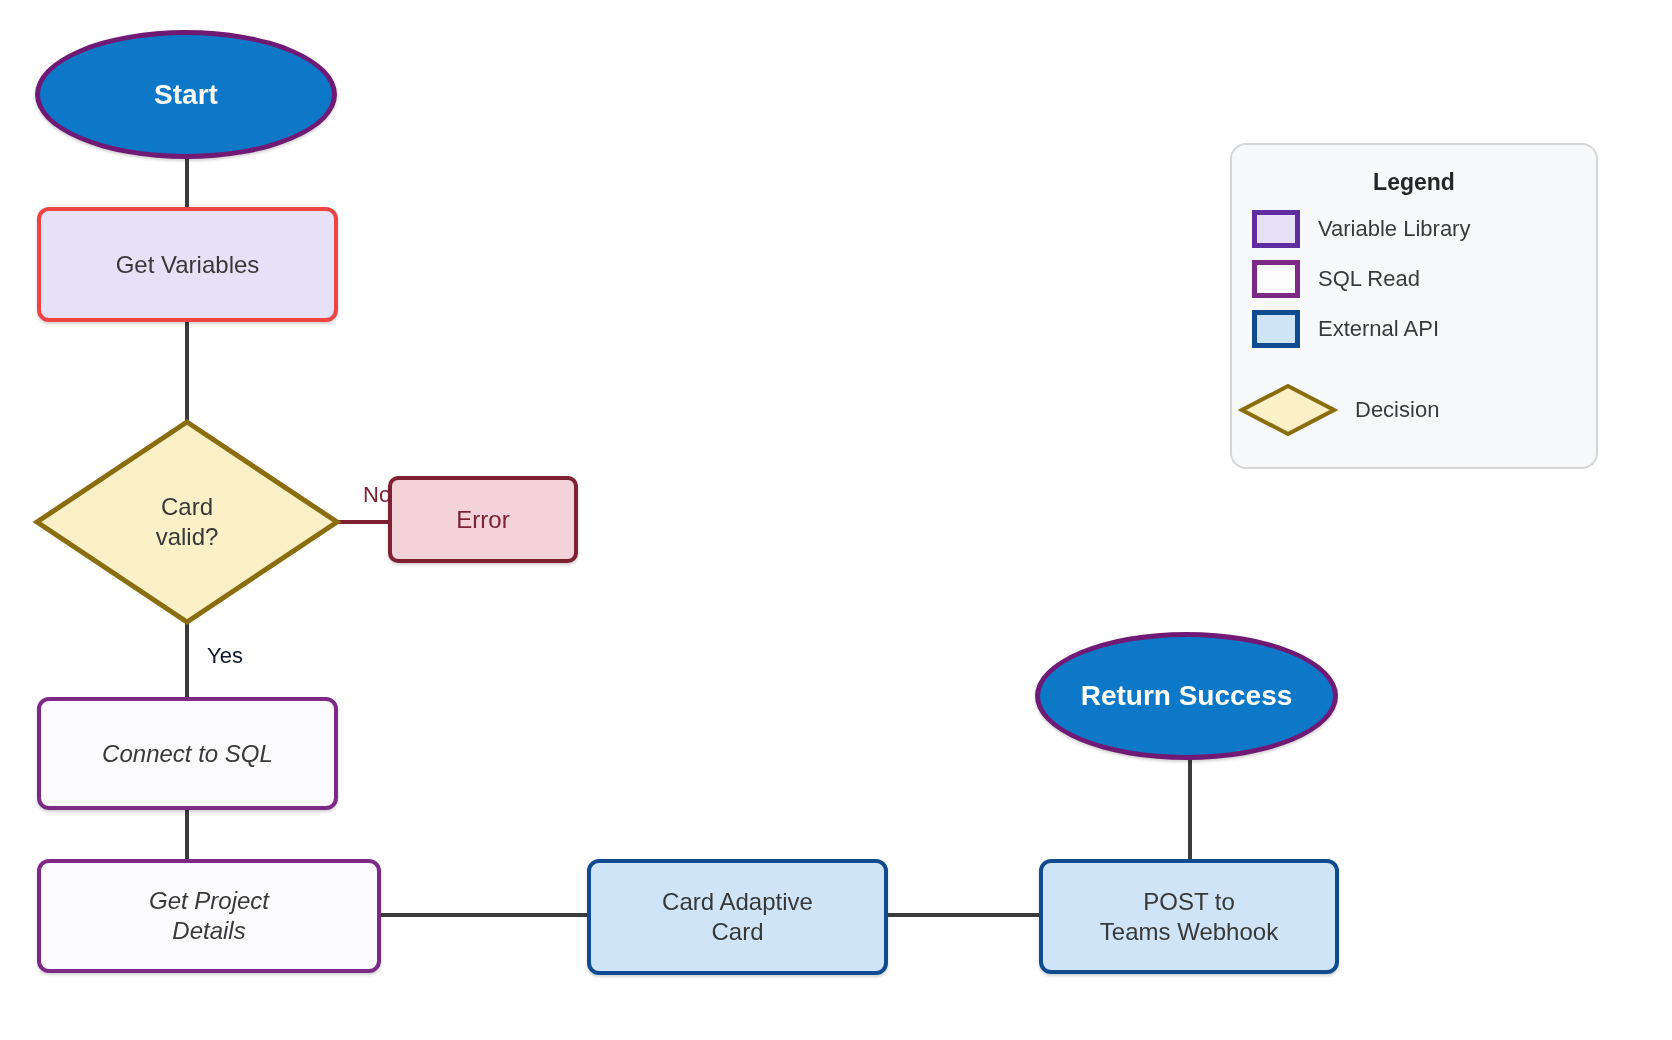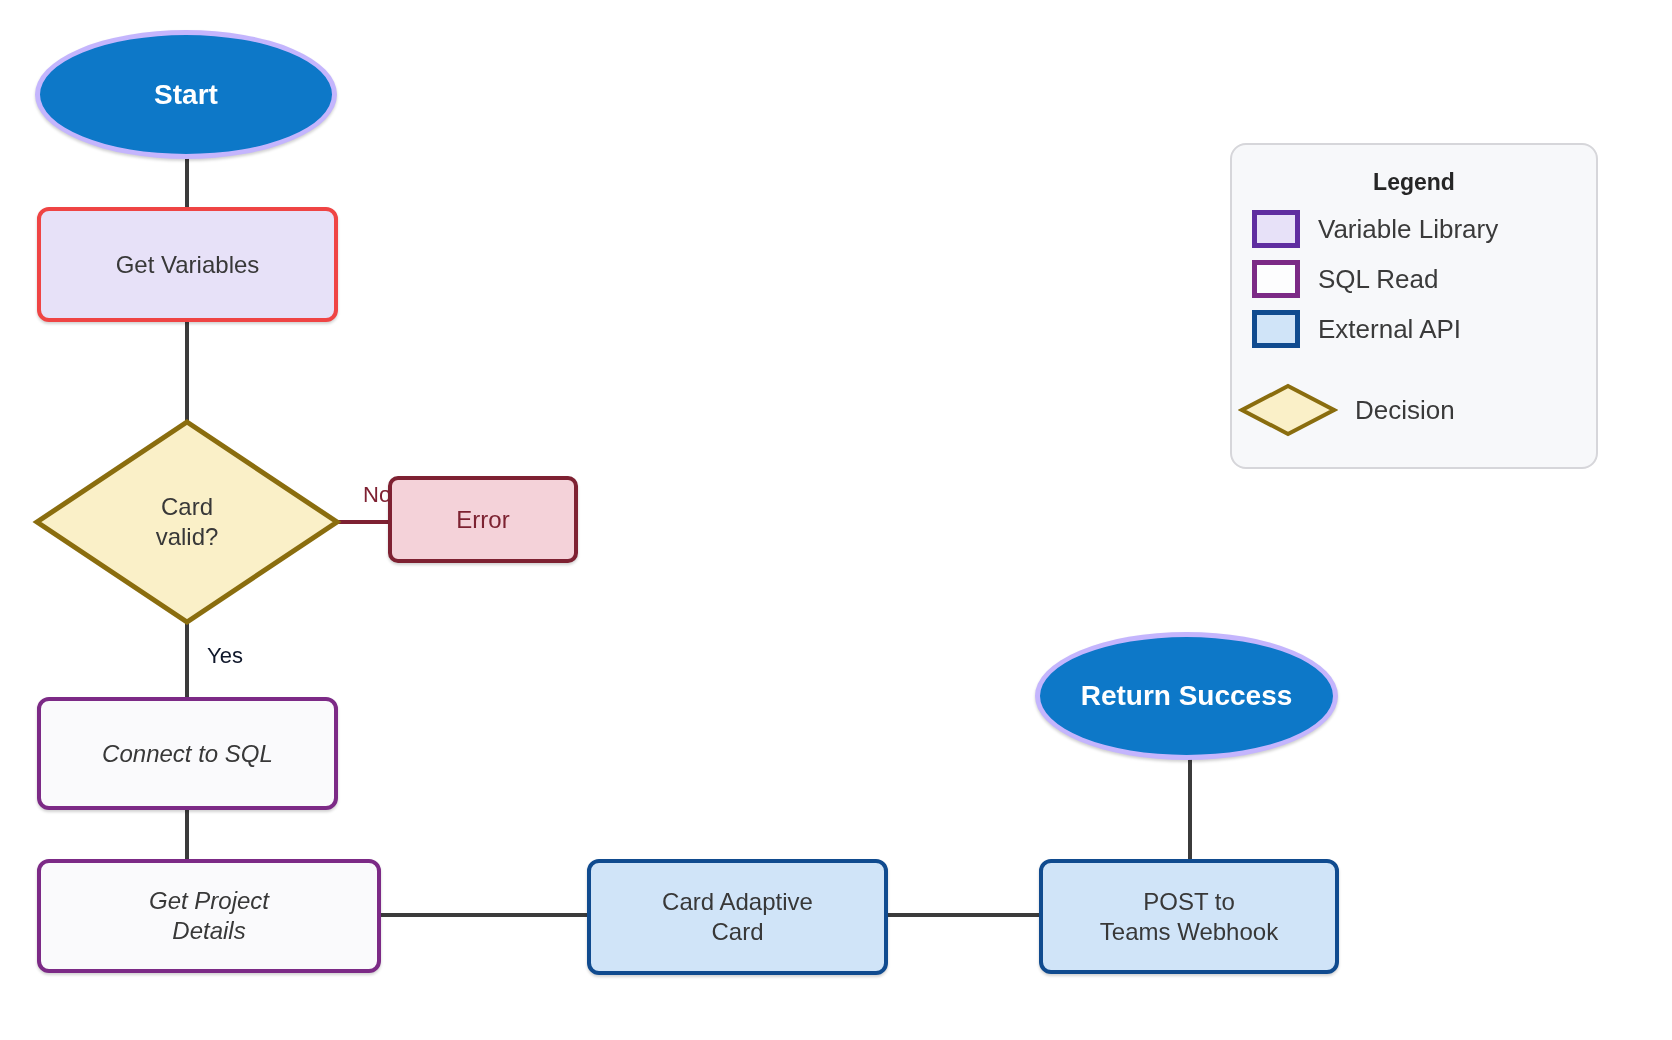--- a/index.html
+++ b/index.html
@@ -10,21 +10,21 @@
   #edges{position:absolute;left:0;top:0;width:1672px;height:1040px;}
   .node{
     position:absolute;display:flex;align-items:center;justify-content:center;
     text-align:center;box-sizing:border-box;
     box-shadow:0 2px 3px rgba(0,0,0,0.18);
   }
   .node .label{
     white-space:pre-line;color:#383838;font-size:24px;line-height:30px;
   }
   .terminal{
-    background:#0d78c8;border:5px solid #c4b5fd;border-radius:50%;
+    background:#0d78c8;border:5px solid #701a75;border-radius:50%;
   }
   .terminal .label{color:#ffffff;font-weight:bold;font-size:28px;}
   .box{border-radius:12px;}
   .vl{background:#e7e1f8;border:4px solid #ef4444;}
   .sql{background:#fafafc;border:4px solid #7c2a86;font-style:italic;}
   .api{background:#d0e4f8;border:4px solid #104b8f;}
   .err{background:#f4d2d9;border:4px solid #7e2132;border-radius:10px;}
   .err .label{color:#7c2231;}
   #diamond-node{position:absolute;left:32px;top:417px;width:310px;height:210px;box-shadow:none;}
   #diamond-node svg{position:absolute;left:0;top:0;}
@@ -42,21 +42,21 @@
   #legend-title{
     margin-top:22px;text-align:center;font-size:23px;font-weight:bold;color:#262626;
     line-height:31px;
   }
   .legend-row{display:flex;align-items:center;margin:12px 0 0 20px;}
   .legend-row:first-of-type{margin-top:22px;}
   .swatch{width:38px;height:28px;box-sizing:content-box;border-width:5px;border-style:solid;background:#fff;}
   .swatch.vl-s{background:#e7e1f8;border-color:#5f2da0;}
   .swatch.sql-s{background:#fdfdfe;border-color:#7c2a86;}
   .swatch.api-s{background:#d0e4f8;border-color:#104b8f;}
-  .legend-row .ltext{margin-left:18px;font-size:26px;color:#3a3a3a;}
+  .legend-row .ltext{margin-left:18px;font-size:22px;color:#3a3a3a;}
   #legend-row-decision{margin-top:34px;margin-left:13px;}
   #legend-row-decision svg{margin-left:-7px;}
   #legend-row-decision .ltext{margin-left:17px;}
 </style>
 </head>
 <body>
 
 <div id="canvas">
 
   <svg id="edges" width="1672" height="1040" viewBox="0 0 1672 1040">

